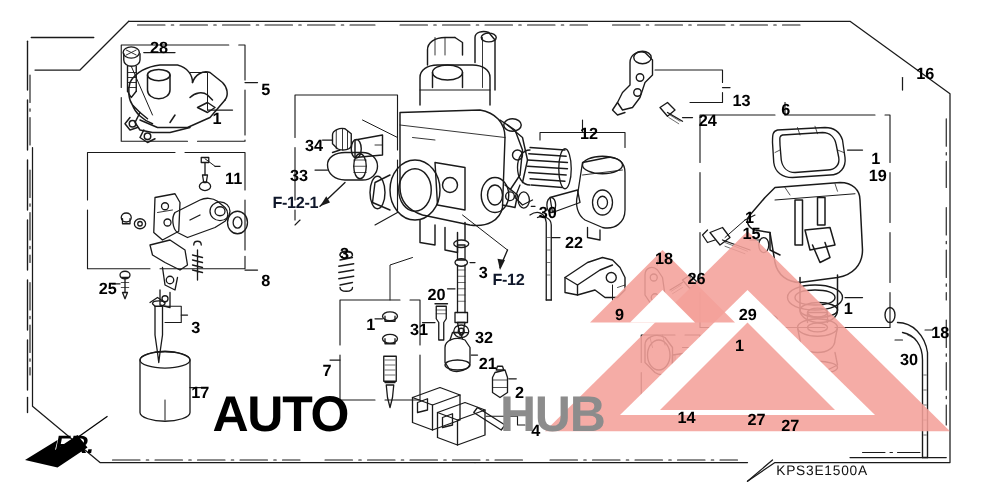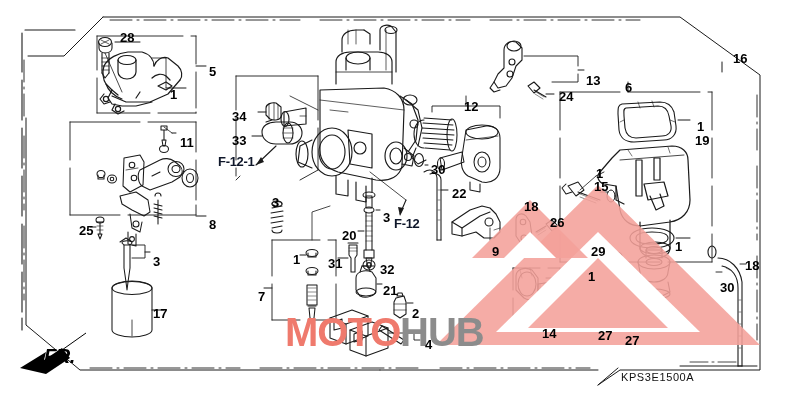--- a/index.html
+++ b/index.html
@@ -531,21 +531,21 @@
       <path d="M598,258 L668,328 L528,328 Z"></path>
     </g>
     <g fill="#f4a09a" opacity="0.88">
       <path d="M530,200 L588,258 L472,258 Z"></path>
     </g>
     <g fill="#ffffff" opacity="1">
       <path d="M530,232 L556,258 L504,258 Z"></path>
     </g>
   </svg>
 
-  <div class="wmtext" style="left:285px;top:310px;color:#ef7a6d;">MOTO</div>
+  <div class="wmtext" style="left:170px;top:310px;">AUTO</div>
   <div class="wmtext" style="left:400px;top:310px;color:#8c8c8c;">HUB</div>
 
   <svg class="layer" viewBox="0 0 800 400">
     <g fill="#000" stroke="none">
       <path d="M20,368 L46,352 L44,360 L62,348 L70,358 L52,370 L46,374 Z"></path>
     </g>
     <g fill="none" stroke="#000" stroke-width="1">
       <path d="M62,350 L86,333" stroke-dasharray="none"></path>
     </g>
   </svg>
@@ -553,21 +553,21 @@
 
   <div class="f12" style="left:218px;top:154px;">F-12-1</div>
   <div class="f12" style="left:394px;top:216px;">F-12</div>
 
   <div class="partno" style="left:621px;top:371px;">KPS3E1500A</div>
 
   <div id="callout-layer">
       <div class="lbl" style="left: 120px; top: 31px;">28</div>
       <div class="lbl" style="left: 209px; top: 65px;">5</div>
       <div class="lbl" style="left: 170px; top: 88px;">1</div>
-      <div class="lbl" style="left: 232px; top: 110px;">34</div>
+      <div class="lbl" style="left: 244px; top: 110px;">34</div>
       <div class="lbl" style="left: 232px; top: 134px;">33</div>
       <div class="lbl" style="left: 180px; top: 136px;">11</div>
       <div class="lbl" style="left: 79px; top: 224px;">25</div>
       <div class="lbl" style="left: 209px; top: 218px;">8</div>
       <div class="lbl" style="left: 153px; top: 255px;">3</div>
       <div class="lbl" style="left: 153px; top: 307px;">17</div>
       <div class="lbl" style="left: 272px; top: 196px;">3</div>
       <div class="lbl" style="left: 383px; top: 211px;">3</div>
       <div class="lbl" style="left: 342px; top: 229px;">20</div>
       <div class="lbl" style="left: 328px; top: 257px;">31</div>

